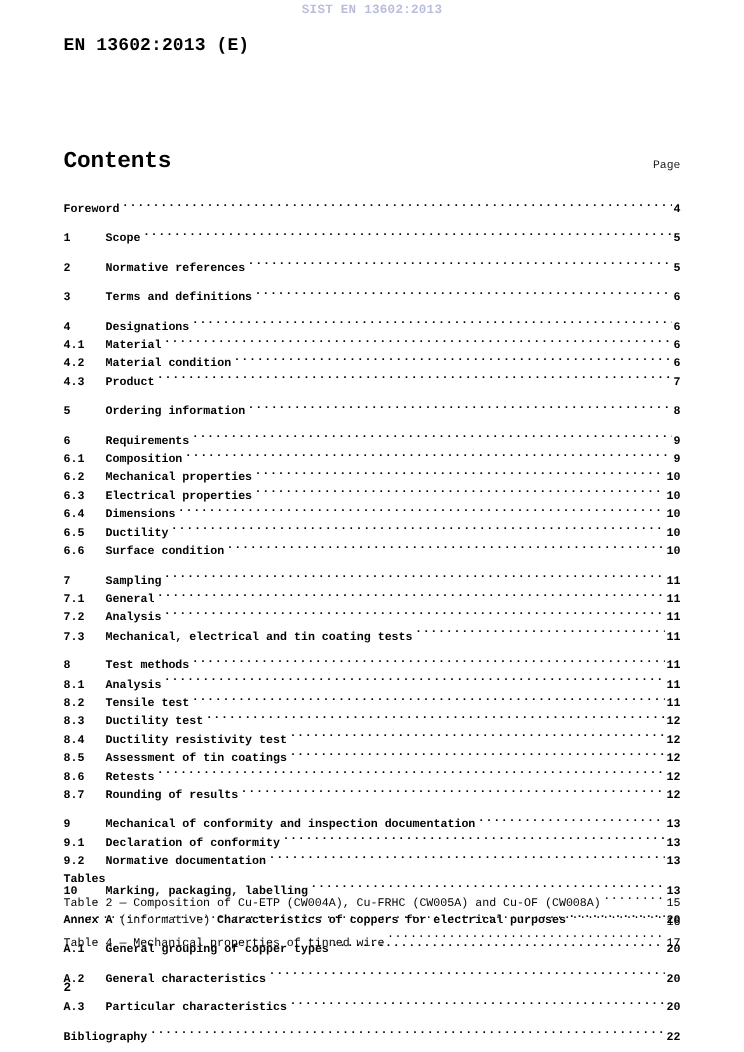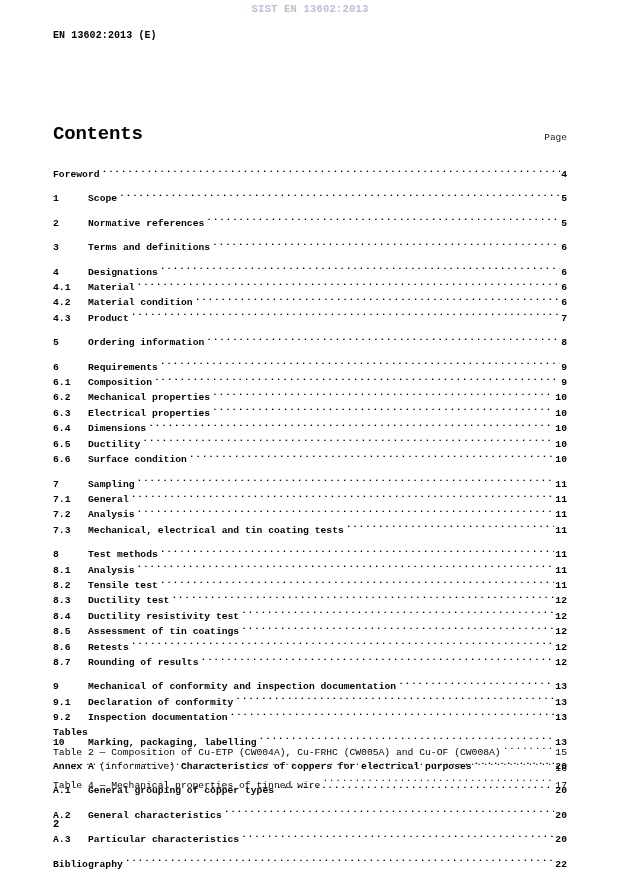--- a/index.html
+++ b/index.html
@@ -36,21 +36,21 @@
     font-weight: bold;
     letter-spacing: 0.2px;
     color: #b9bedd;
   }
 
   
   .doc-ref {
     position: absolute;
     left: 53px;
     top: 30px;
-    font-size: 10px;
+    font-size: 15px;
     font-weight: bold;
     letter-spacing: 0.1px;
   }
 
   
   .contents-wrap {
     position: absolute;
     left: 53px;
     top: 125px;
     width: 514px;
@@ -351,21 +351,21 @@
           <span class="toc-pagenum">13</span>
         </div>
         <div class="toc-row bold">
           <span class="toc-num">9.1</span>
           <span class="toc-label">Declaration of conformity</span>
           <span class="toc-dots"></span>
           <span class="toc-pagenum">13</span>
         </div>
         <div class="toc-row bold">
           <span class="toc-num">9.2</span>
-          <span class="toc-label">Inspection documentation</span>
+          <span class="toc-label">Normative documentation</span>
           <span class="toc-dots"></span>
           <span class="toc-pagenum">13</span>
         </div>
         <div class="toc-row bold gap-top">
           <span class="toc-num">10</span>
           <span class="toc-label">Marking, packaging, labelling</span>
           <span class="toc-dots"></span>
           <span class="toc-pagenum">13</span>
         </div>
         <div class="toc-row bold gap-top no-num">

